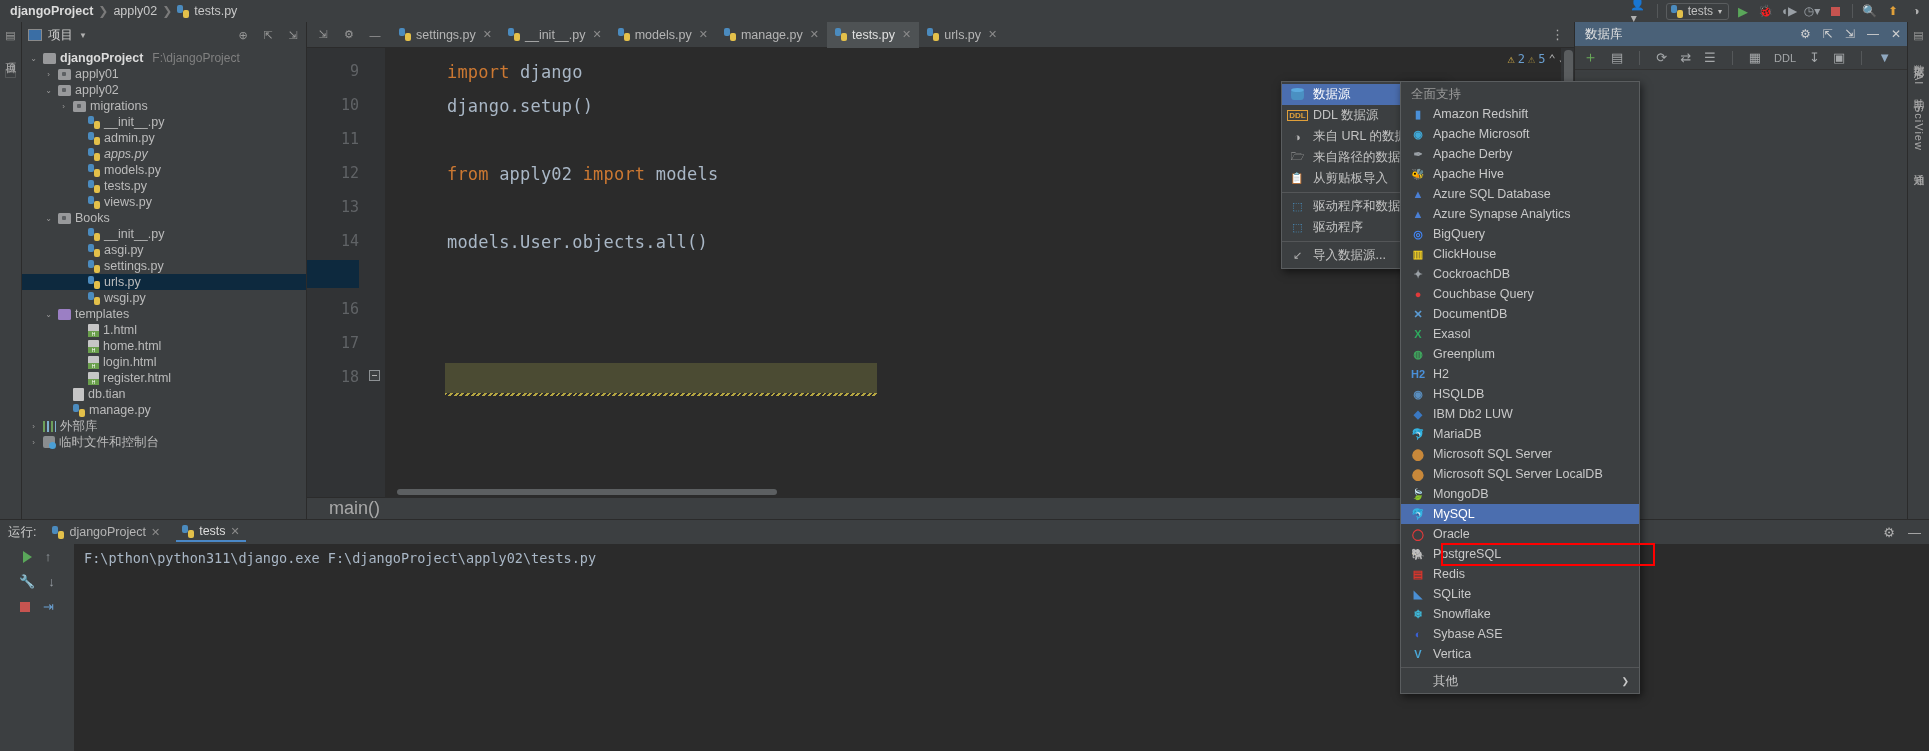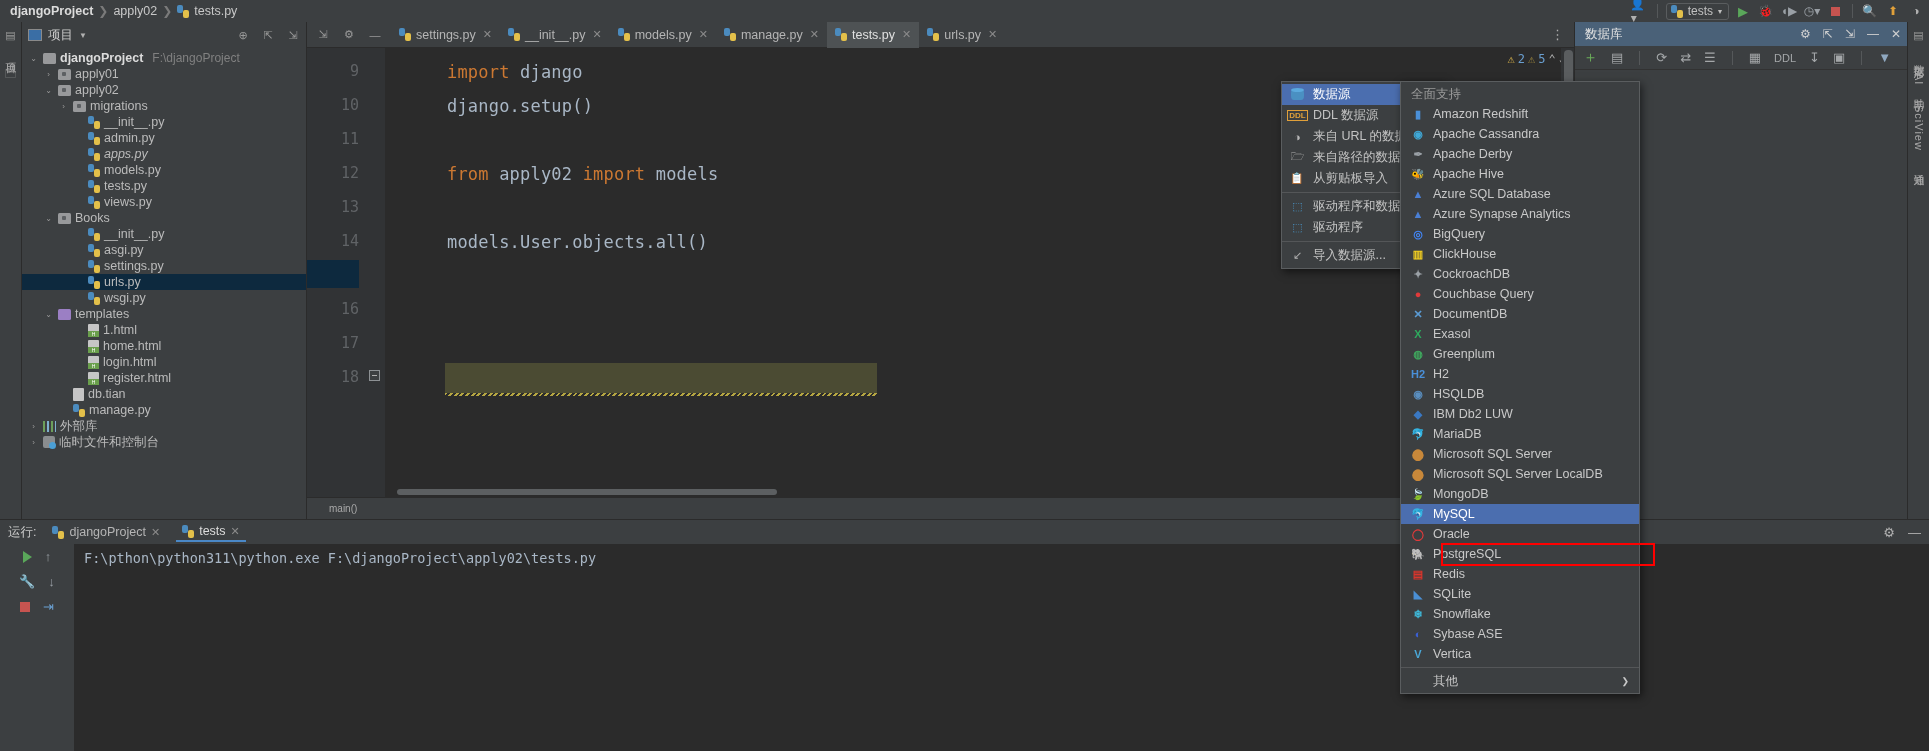--- a/index.html
+++ b/index.html
@@ -88,21 +88,21 @@
   .fold .box::after { content: ""; position: absolute; left: 2px; top: 4px; width: 5px; height: 1px; background: #b0b0b0; }
   .code-area { flex: 1; position: relative; font-family: "DejaVu Sans Mono", monospace; font-size: 17px; }
   .codeline { position: absolute; left: 62px; white-space: pre; letter-spacing: 0.2px; }
   .kw { color: #cc7832; }
   .pl { color: #a9b7c6; }
   .param { color: #cb5c44; }
   .str { color: #6a8759; }
   .hl-line { position: absolute; background: #4b4b33; }
   .squiggle { position: absolute; height: 3px; background: repeating-linear-gradient(135deg,#b5a642 0 2px, transparent 2px 4px); }
   .caret-line { position: absolute; background: #0d293e; }
-  .editor-status { height: 22px; background: #3c3f41; display: flex; align-items: center; padding-left: 22px; font-size: 10px; color: #a9a9a9; border-top: 1px solid #2b2b2b; }
+  .editor-status { height: 22px; background: #3c3f41; display: flex; align-items: center; padding-left: 22px; font-size: 18px; color: #a9a9a9; border-top: 1px solid #2b2b2b; }
   .hscroll { position: absolute; bottom: 2px; left: 90px; width: 380px; height: 6px; background: #5c5f61; border-radius: 3px; }
   .warn-strip { position: absolute; right: 8px; top: 4px; display: flex; align-items: center; gap: 3px; font-size: 12px; }
   .warn-ico { color: #e8bf4e; font-size: 12px; }
   .warn-ico2 { color: #a38b3e; font-size: 12px; }
   .vscroll-track { position: absolute; right: 0; top: 0; bottom: 0; width: 13px; background: #313335; }
   .vscroll-thumb { position: absolute; right: 1px; width: 9px; background: #5a5d5f; border-radius: 4px; }
 
   
   .dbpanel { width: 333px; background: #3c3f41; display: flex; flex-direction: column; border-left: 1px solid #2b2b2b; }
   .db-head { height: 24px; background: #4a6178; display: flex; align-items: center; padding-left: 10px; position: relative; }
@@ -496,21 +496,21 @@
       <div class="run-side-row">
         <span style="color:#9aa0a6;font-size:13px">🔧</span>
         <span style="color:#9aa0a6;font-size:13px">↓</span>
       </div>
       <div class="run-side-row">
         <span class="sq"></span>
         <span style="color:#6a9fd0;font-size:13px">⇥</span>
       </div>
     </div>
     <div class="run-console">
-      <div class="console-line">F:\pthon\python311\python.exe F:\djangoProject\apply02\tests.py</div>
+      <div class="console-line">F:\pthon\python311\django.exe F:\djangoProject\apply02\tests.py</div>
     </div>
   </div>
 </div>
 
 <div class="menu1" id="menu1">
     <div class="mi sel">
       <span class="mi-ico">
         <span class="cyl"></span>
       </span>
       <span>数据源</span>
@@ -563,21 +563,21 @@
   </div>
 
 <div class="menu2" id="menu2">
     <div class="m2-head">全面支持</div>
     <div class="mi2">
       <span class="dbi" style="color: rgb(74, 144, 217);">▮</span>
       <span>Amazon Redshift</span>
     </div>
     <div class="mi2">
       <span class="dbi" style="color: rgb(63, 169, 216);">◉</span>
-      <span>Apache Cassandra</span>
+      <span>Apache Microsoft</span>
     </div>
     <div class="mi2">
       <span class="dbi" style="color: rgb(154, 160, 166);">✒</span>
       <span>Apache Derby</span>
     </div>
     <div class="mi2">
       <span class="dbi" style="color: rgb(232, 197, 74);">🐝</span>
       <span>Apache Hive</span>
     </div>
     <div class="mi2">

